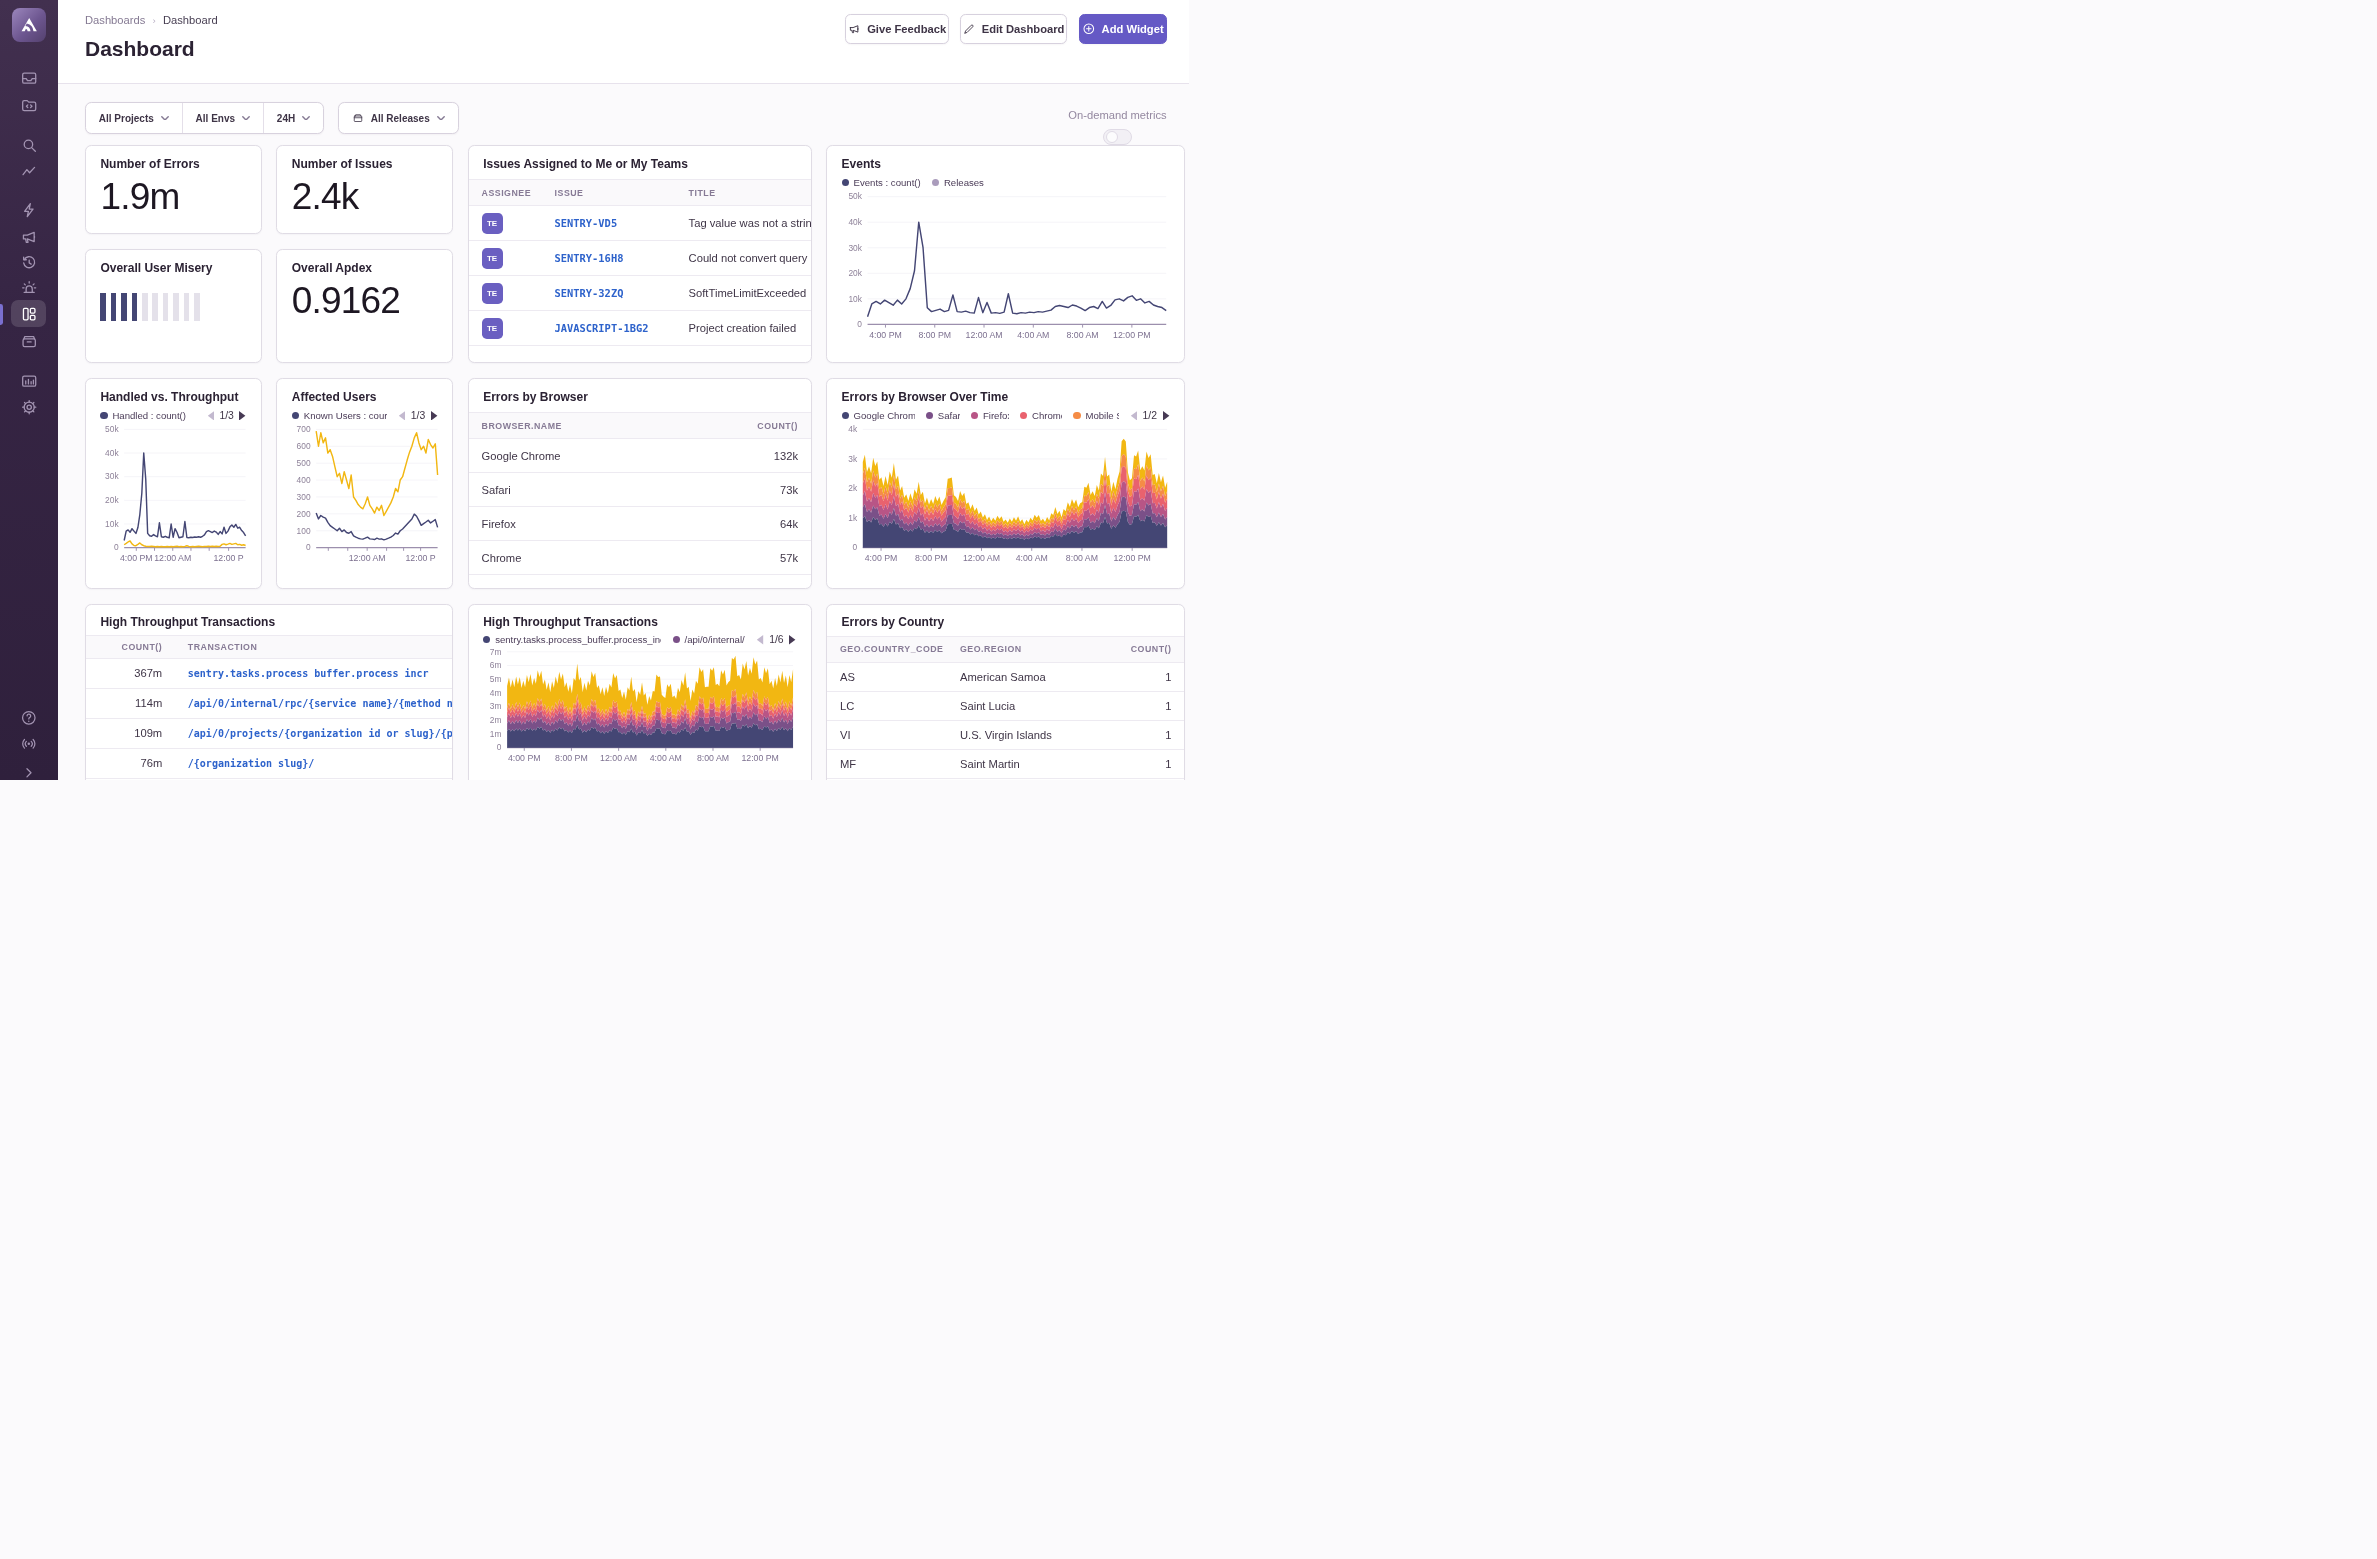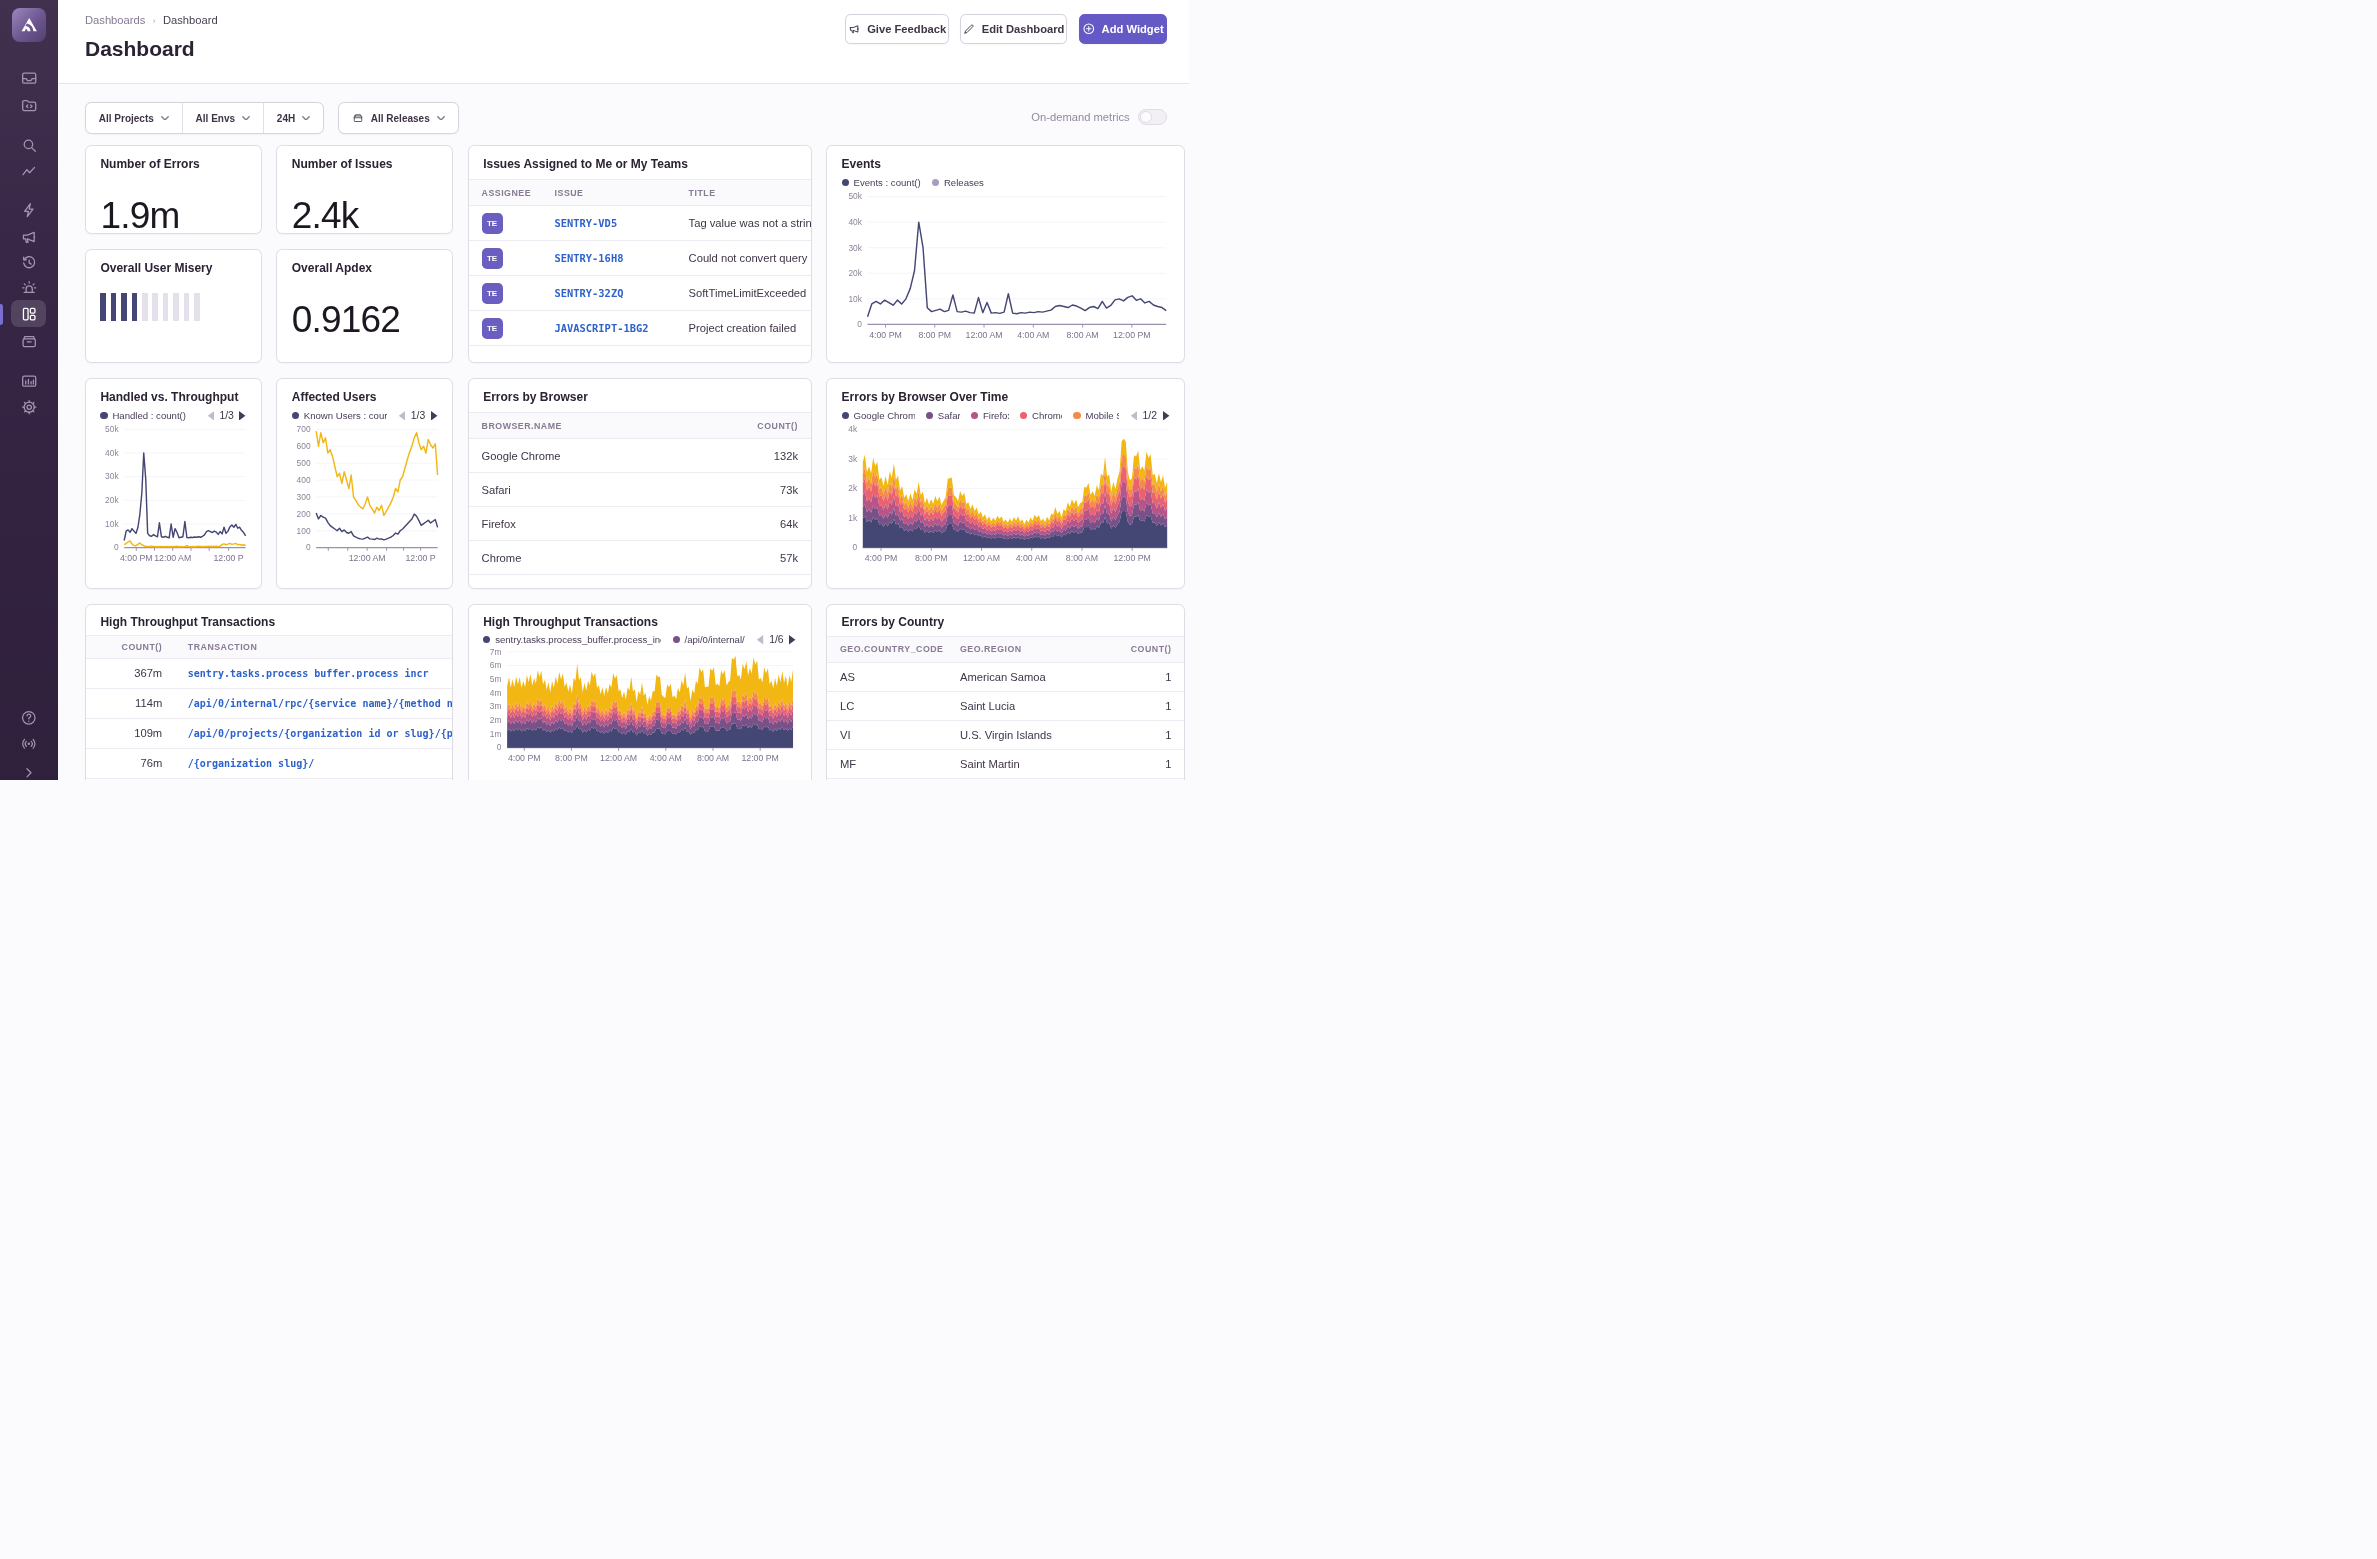--- a/index.html
+++ b/index.html
@@ -36,35 +36,35 @@
   
   .filters { position:absolute; left:27px; top:102px; display:flex; gap:13.6px; align-items:center; }
   .pillgroup { display:flex; background:#fff; border:0.8px solid #d8d2de; border-radius:6.4px; height:32px;
     box-shadow:0 0.8px 1.6px rgba(43,34,51,0.04); overflow:hidden; }
   .pillitem { display:flex; align-items:center; gap:7.2px; padding:0 12.8px; font-size:10px; font-weight:700; color:#3e3446; cursor:pointer; }
   .pillitem + .pillitem { border-left:0.8px solid #e4dfe9; }
   .chev { width:8px; height:4.8px; }
   .chev path { stroke:#857a93; stroke-width:1.8; fill:none; stroke-linecap:round; stroke-linejoin:round; }
   .releases-icon { width:12px; height:12px; }
   .releases-icon path, .releases-icon rect { stroke:#3e3446; stroke-width:1.6; fill:none; stroke-linecap:round; stroke-linejoin:round; }
-  .ondemand { position:absolute; right:22.4px; top:109px; display:flex; align-items:center; gap:8px; }
+  .ondemand { position:absolute; right:22.4px; top:109px; display:flex; align-items:center; gap:8px;flex-direction:column; }
   .ondemand .lbl { font-size:11.2px; color:#9488a0; }
   .toggle { width:29px; height:16px; border-radius:8px; background:#f2f0f5; border:0.8px solid #e0dbe6; position:relative; cursor:pointer; }
   .toggle .knob { position:absolute; left:1.6px; top:1.2px; width:12px; height:12px; border-radius:50%; background:#fcfcfd; border:0.8px solid #e0dbe6; }
 
   
   .grid { position:absolute; left:27px; top:145px; width:1100px;
     display:grid; grid-template-columns:177px 177px 344px 359px;
     grid-template-rows:89px 114px 211px 240px; column-gap:14.4px; row-gap:15px; }
   .card { background:#fff; border:0.8px solid #e0dce5; border-radius:6.4px; padding:11.2px 14.4px;
     box-shadow:0 0.8px 1.6px rgba(43,34,51,0.03); overflow:hidden; position:relative; }
   .card h2 { font-size:12px; font-weight:700; color:#2b2233; white-space:nowrap; overflow:hidden; }
   .span2r { grid-row:span 2; }
   .span2c { grid-column:span 2; }
-  .bignum { font-size:37px; font-weight:400; color:#1d1722; margin-top:24px; letter-spacing:-0.8px; }
+  .bignum { font-size:37px; font-weight:400; color:#1d1722; margin-top:5px; letter-spacing:-0.8px; }
   .misery-bars { display:flex; gap:4.8px; margin-top:17.6px; }
   .misery-bars i { width:5.6px; height:28px; }
 
   
   .legend { display:flex; align-items:center; gap:11.2px; margin-top:4px; height:14.4px; }
   .lchip { display:flex; align-items:center; gap:4.8px; font-size:9.6px; color:#4a3b57; white-space:nowrap; overflow:hidden; cursor:pointer; }
   .lchip .dot { width:7.2px; height:7.2px; border-radius:50%; flex:none; }
   .pager { margin-left:auto; display:flex; align-items:center; gap:5.6px; flex:none; }
   .pager .num { font-size:10.4px; color:#3e3446; }
   .tri { width:7.2px; height:9.6px; cursor:pointer; }

